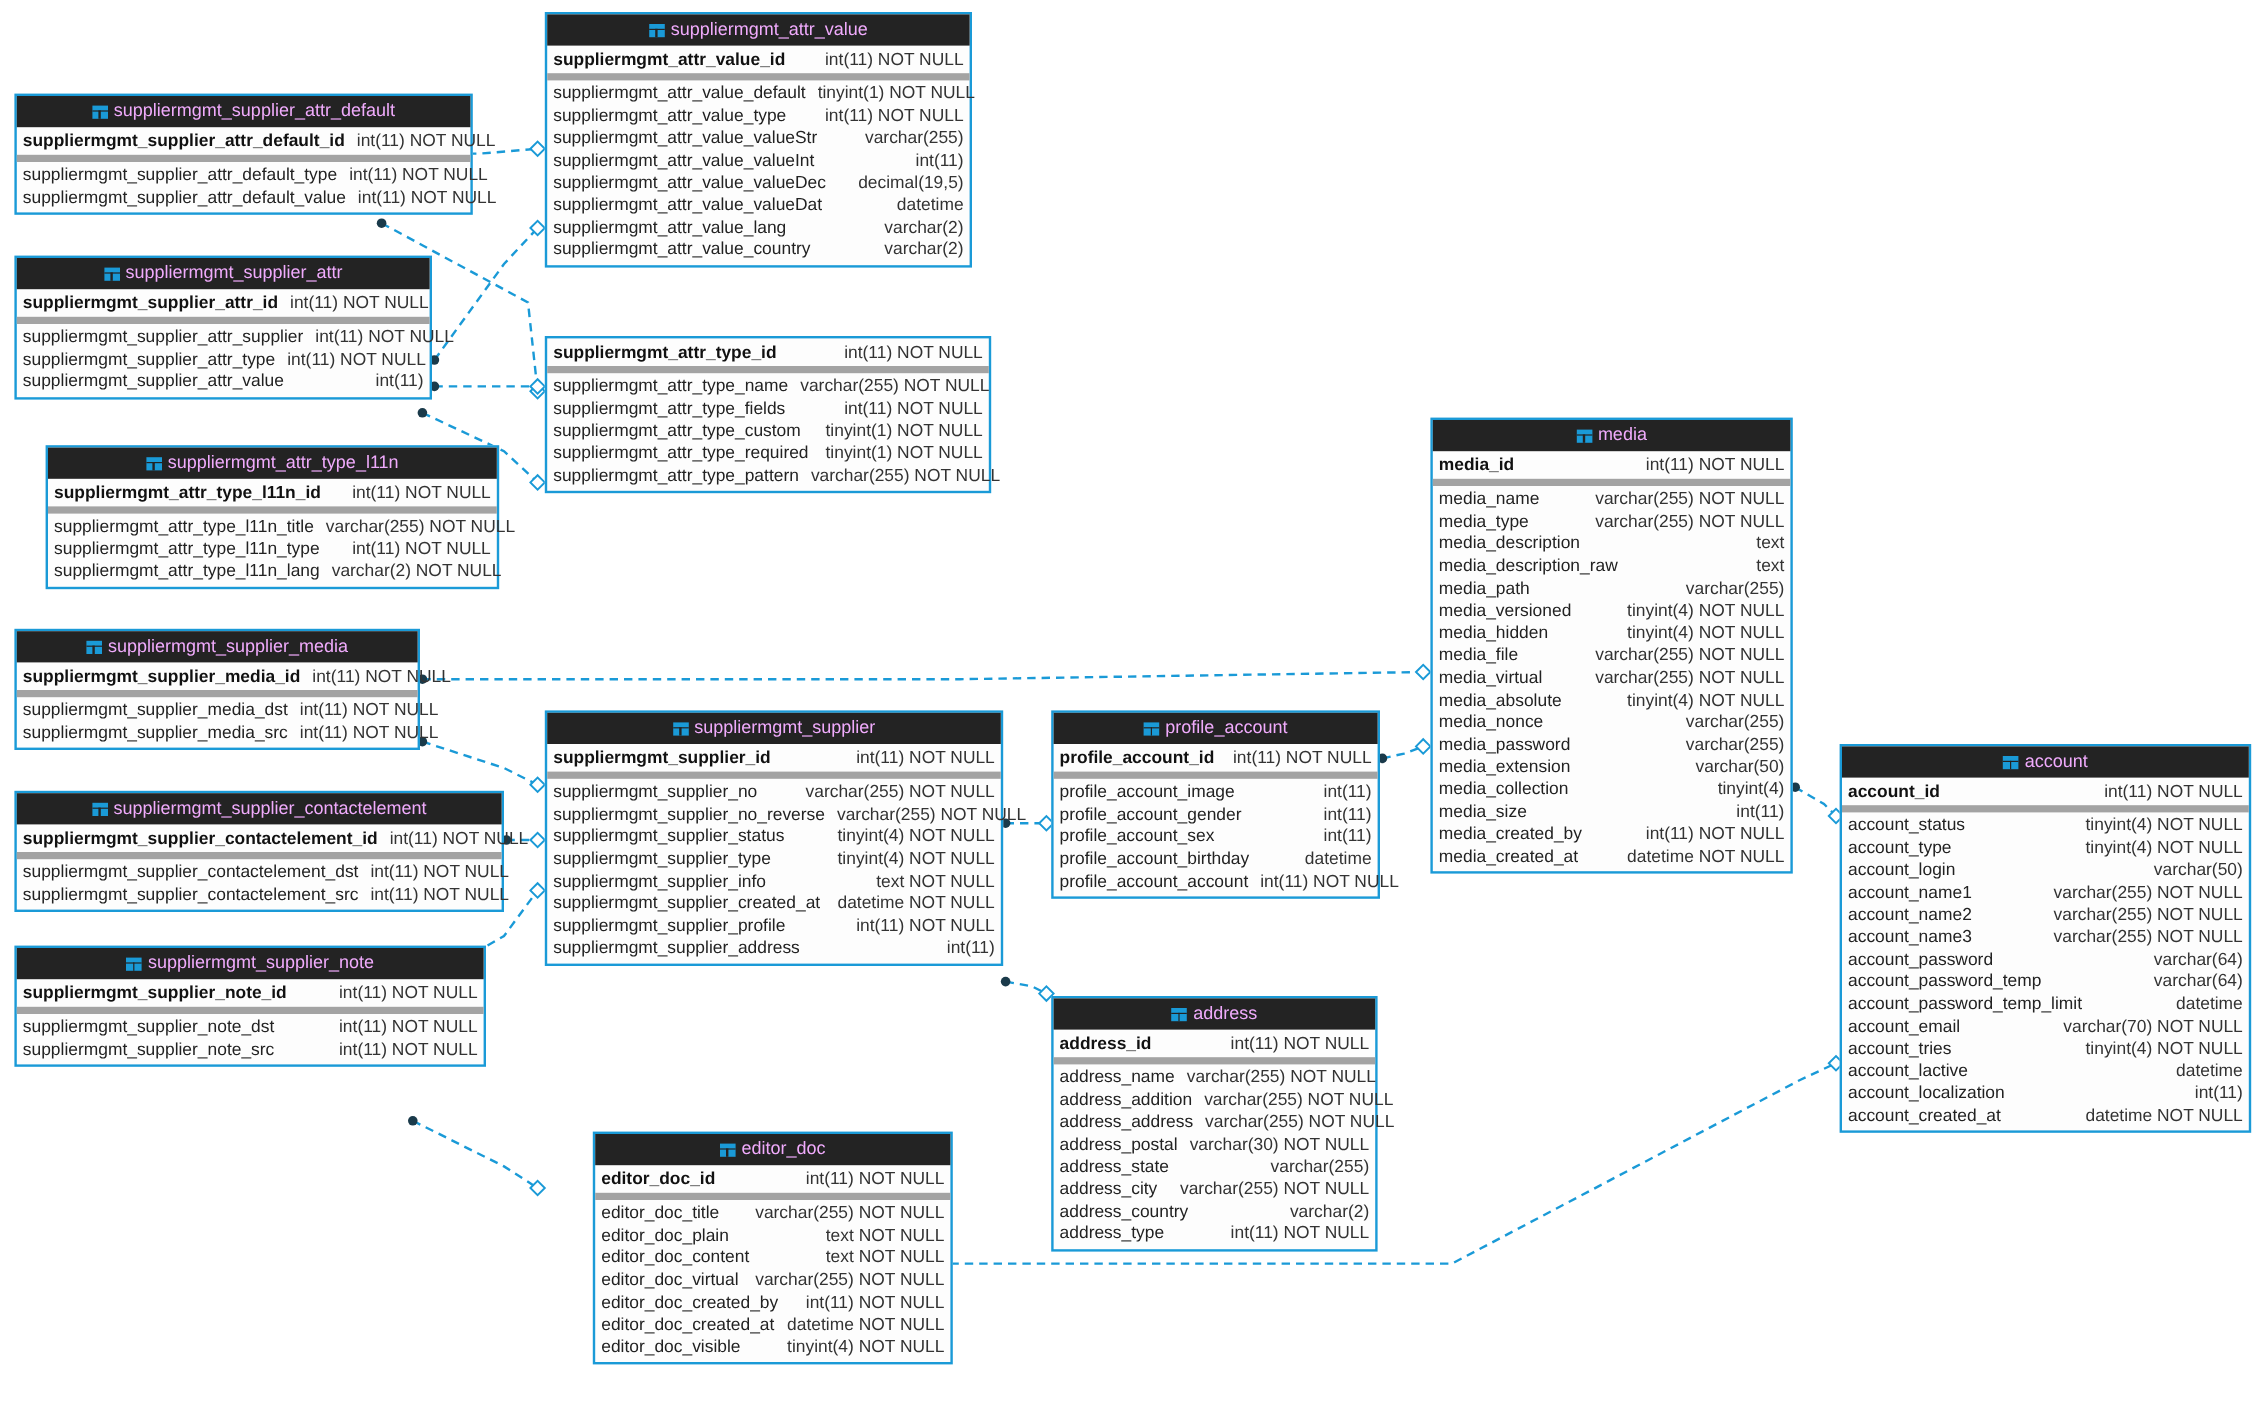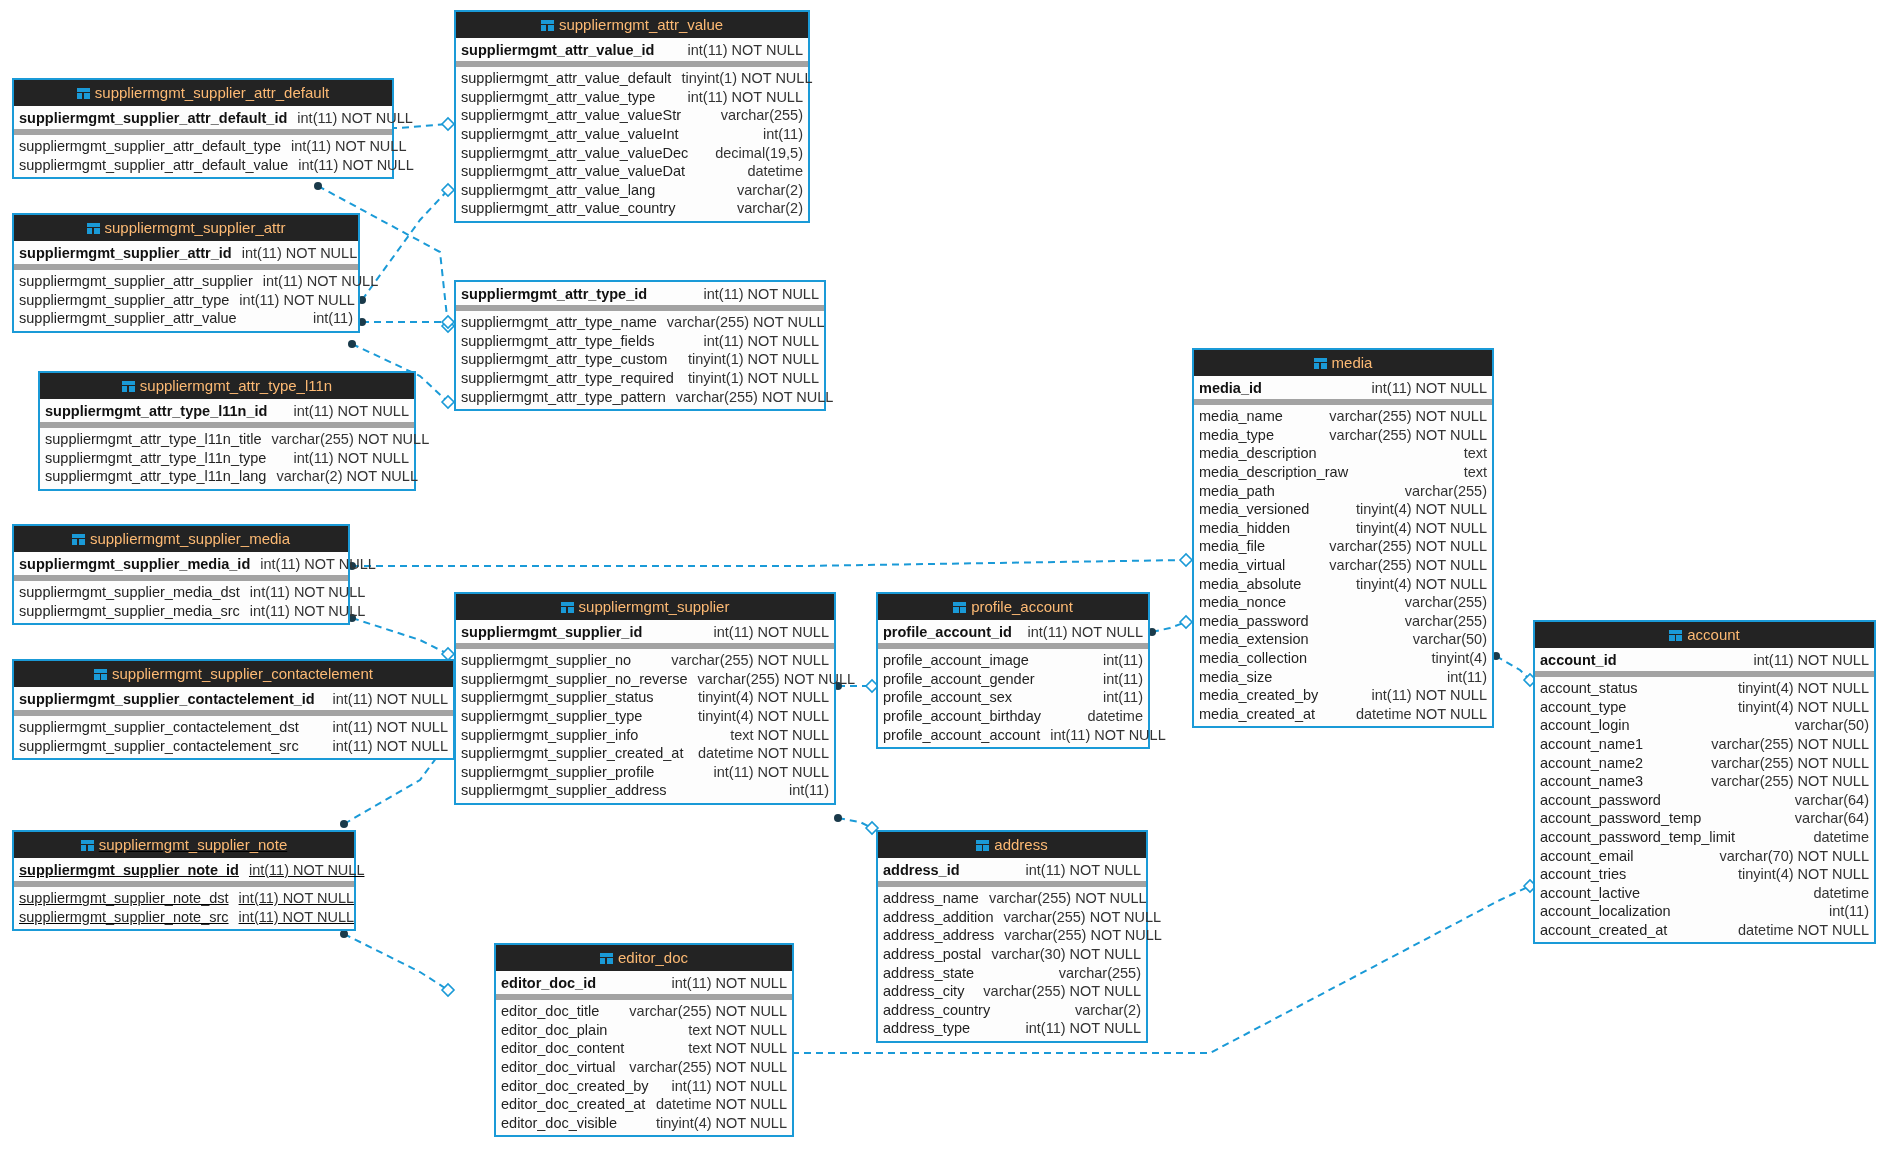--- a/index.html
+++ b/index.html
@@ -1,21 +1,21 @@
 <!DOCTYPE html>
 <html><head>
 <meta charset="utf-8">
 <style>
   html,body{margin:0;padding:0;background:#ffffff;}
   body{width:1888px;height:1170px;position:relative;overflow:hidden;
        font-family:"Liberation Sans","DejaVu Sans",sans-serif;}
   #canvas{position:absolute;left:0;top:0;width:1888px;height:1170px;}
   svg.links{position:absolute;left:0;top:0;width:1888px;height:1170px;pointer-events:none;}
   .tbl{position:absolute;border:2px solid #1a9ad7;background:#fdfdfd;box-sizing:border-box;}
-  .tbl .hdr{background:#232323;color:#fdba74;font-size:15px;line-height:26px;height:26px;
+  .tbl .hdr{background:#232323;color:#f0abfc;font-size:15px;line-height:26px;height:26px;
             text-align:center;white-space:nowrap;overflow:hidden;display:flex;
             align-items:center;justify-content:center;gap:5px;}
   .tblicon{display:inline-block;width:13px;height:11px;background:#1a9ad7;position:relative;flex:0 0 auto;}
   .tblicon::before{content:"";position:absolute;left:0;top:4px;width:13px;height:1.5px;background:#232323;}
   .tblicon::after{content:"";position:absolute;left:5.5px;top:4px;width:1.5px;height:7px;background:#232323;}
   .pk{display:flex;justify-content:space-between;align-items:center;
       border-bottom:6px solid #a3a3a3;height:23px;padding:0 5px;font-size:14.5px;
       font-weight:bold;color:#111;white-space:nowrap;}
   .pk .ty{font-weight:normal;color:#333;padding-left:10px;}
   .row{display:flex;justify-content:space-between;align-items:center;height:18.6px;
@@ -482,21 +482,21 @@
           <div class="row">
             <span>account_localization</span>
             <span class="ty">int(11)</span>
           </div>
           <div class="row">
             <span>account_created_at</span>
             <span class="ty">datetime NOT NULL</span>
           </div>
         </div>
       </div>
-      <div class="tbl" style="left: 12px; top: 659px; width: 443px;">
+      <div class="tbl" style="left: 12px; top: 659px; width: 408px;">
         <div class="hdr">
           <span class="tblicon"></span>
           <span>suppliermgmt_supplier_contactelement</span>
         </div>
         <div class="pk">
           <span>suppliermgmt_supplier_contactelement_id</span>
           <span class="ty">int(11) NOT NULL</span>
         </div>
         <div class="cols">
           <div class="row">
@@ -546,21 +546,21 @@
           <div class="row">
             <span>address_country</span>
             <span class="ty">varchar(2)</span>
           </div>
           <div class="row">
             <span>address_type</span>
             <span class="ty">int(11) NOT NULL</span>
           </div>
         </div>
       </div>
-      <div class="tbl" style="left: 12px; top: 830px; width: 344px; text-decoration: underline;">
+      <div class="tbl" style="left: 12px; top: 788px; width: 393px;">
         <div class="hdr">
           <span class="tblicon"></span>
           <span>suppliermgmt_supplier_note</span>
         </div>
         <div class="pk">
           <span>suppliermgmt_supplier_note_id</span>
           <span class="ty">int(11) NOT NULL</span>
         </div>
         <div class="cols">
           <div class="row">

